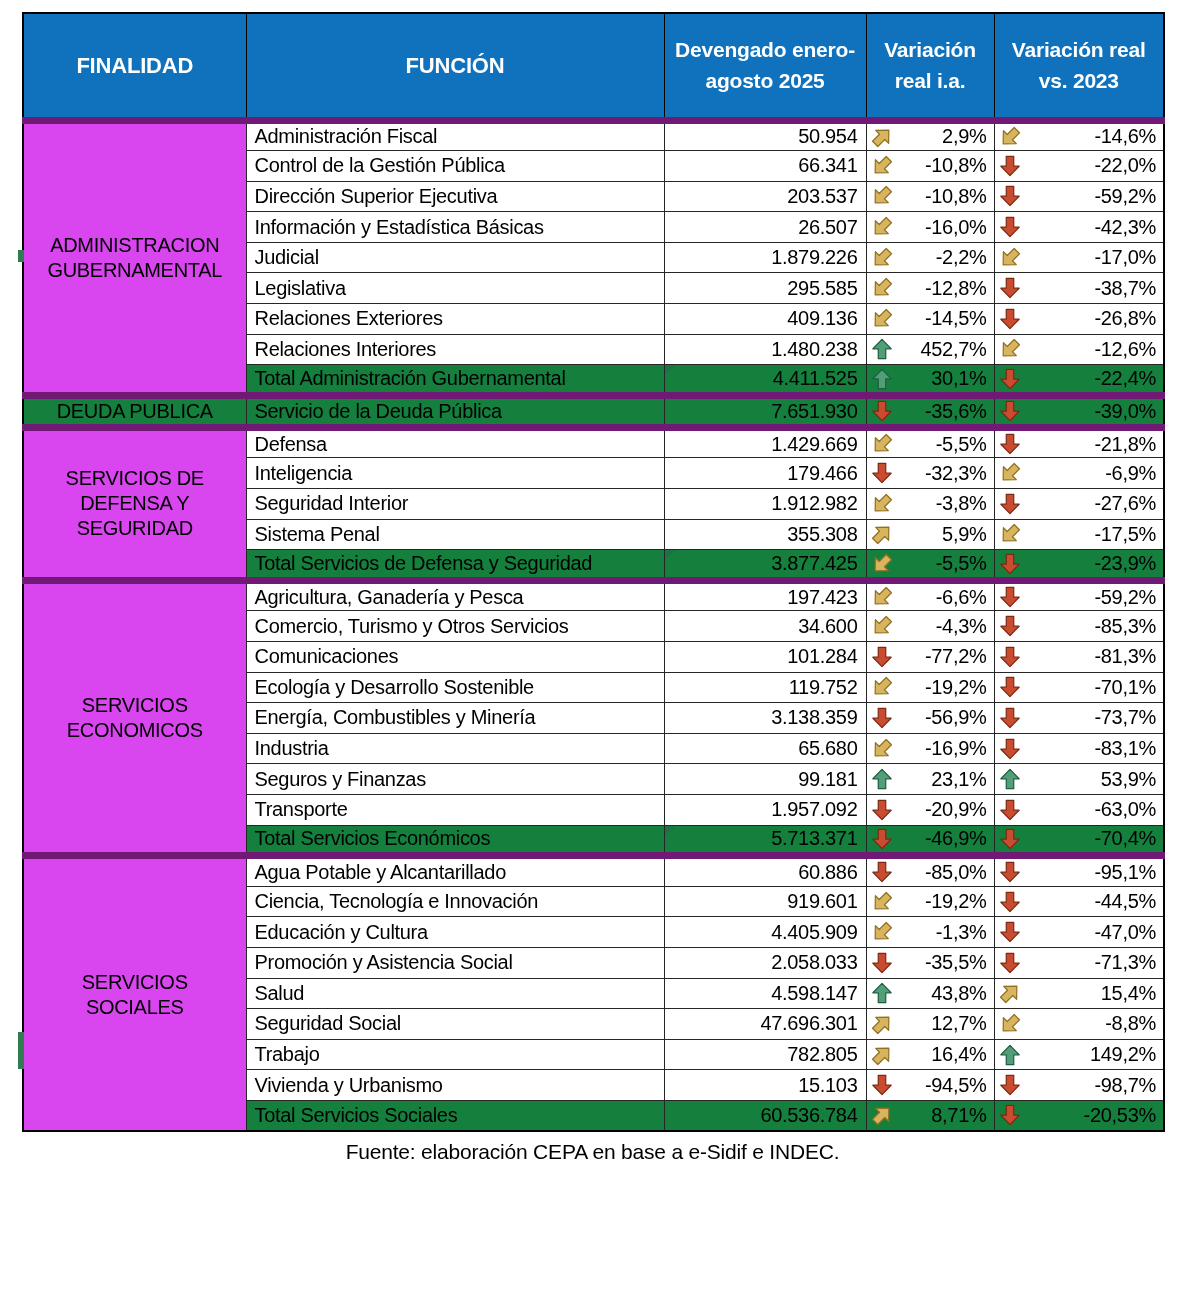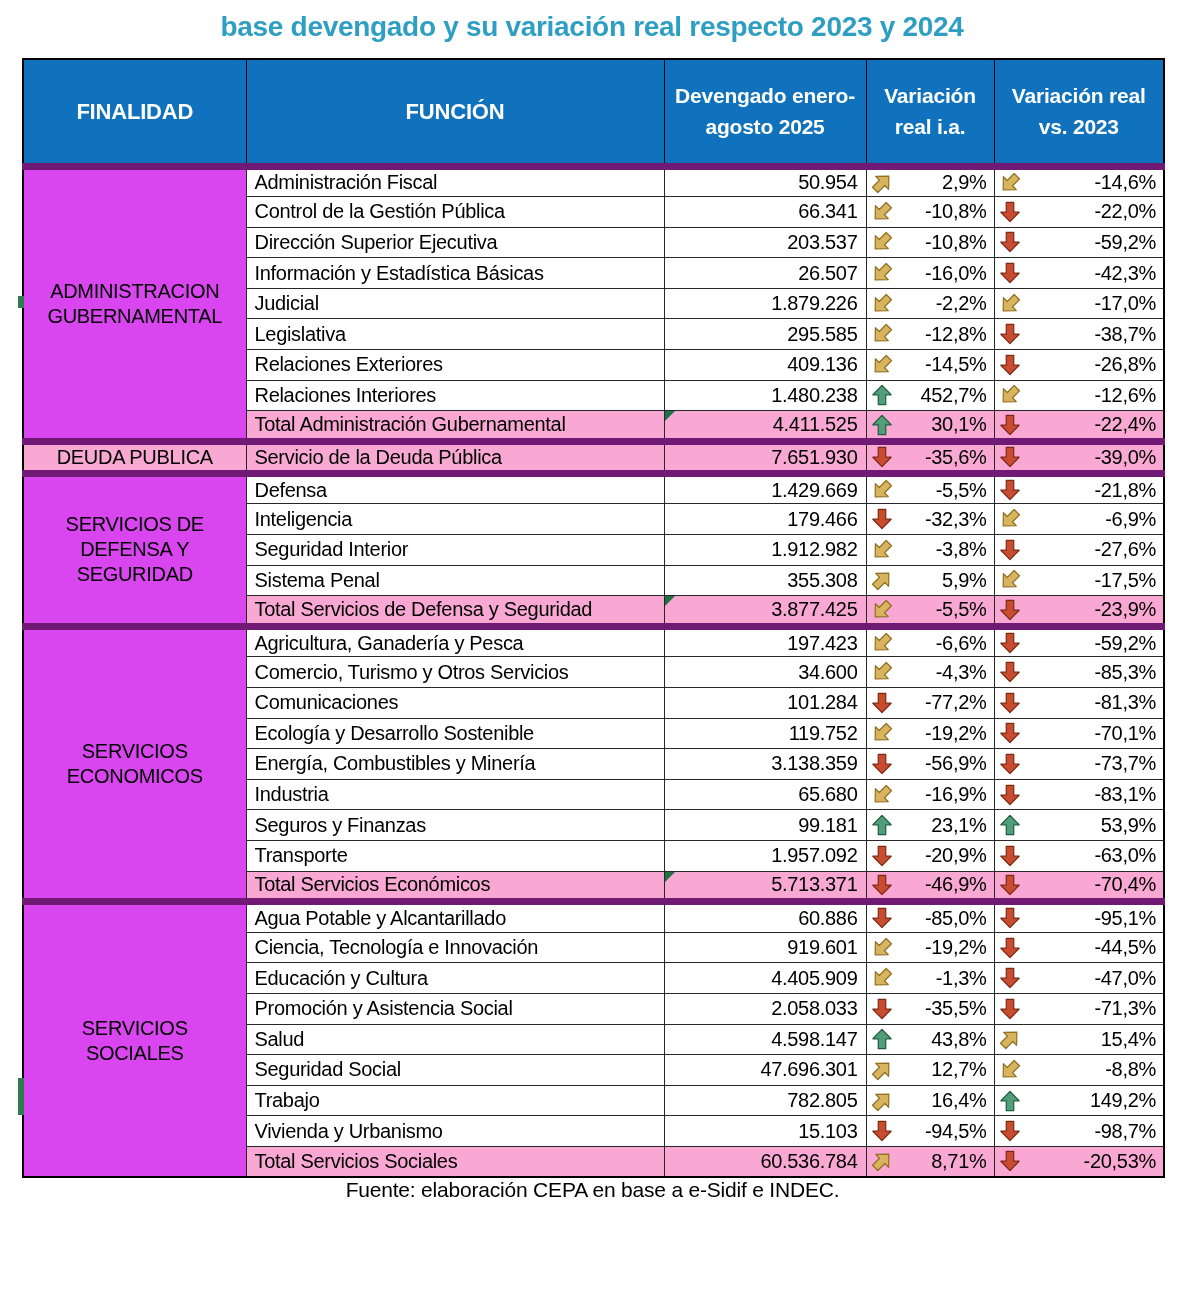--- a/index.html
+++ b/index.html
@@ -24,40 +24,40 @@
     text-align:center; vertical-align:middle; line-height:1.5;
     border:1px solid #000; padding:0 6px; letter-spacing:-0.2px;
   }
   thead th.main { font-size:22px; }
   tbody td {
     border:1px solid #262626; height:30.6px; padding:0;
     font-size:20px; letter-spacing:-0.3px; vertical-align:middle;
     background:#fff;
   }
   tr.section-start td { border-top:7px solid #701a75; }
-  tr.hl td { background:#f9a8d4;margin-top:36px; }
+  tr.hl td { background:#15803d;margin-top:36px; }
   td.finalidad {
     background:#d946ef; text-align:center; line-height:25px; font-size:20px;
   }
   td.funcion { text-align:left; padding-left:8px; white-space:nowrap; }
   td.dev { text-align:right; padding-right:8px; position:relative; white-space:nowrap;padding-left:32px; }
   td.pct { padding:0; }
   .pwrap {
     display:flex; align-items:center; justify-content:space-between;
     height:100%; padding:0 7px 0 4px;
   }
   .icon { display:inline-flex; }
   .icon svg { width:22px; height:22px; display:block; }
   .val { white-space:nowrap; }
   .corner {
     position:absolute; top:0; left:0; width:0; height:0;
     border-top:10px solid #1E7145; border-right:10px solid transparent;
   }
   .footer {
-    width:1141px; margin:0 0 0 22px; text-align:center;
+    width:1141px; margin:8px 0 0 22px; text-align:center;
     font-size:21px; color:#000; letter-spacing:-0.2px;
   }
   .gbar { position:absolute; left:-4px; width:6px; background:#2E7D4F; }
   .gbar1 { top:238px; height:12px; }
   .gbar2 { top:1020px; height:37px; }
 </style>
 </head>
 <body>
 
 <svg width="0" height="0" style="position:absolute" aria-hidden="true">
@@ -71,21 +71,20 @@
     <symbol id="arrow-diagonal-up-gold" viewBox="0 0 20 20">
       <path d="M10 1.2 L18.3 9.8 L13.4 9.8 L13.4 18.8 L6.6 18.8 L6.6 9.8 L1.7 9.8 Z" transform="rotate(45 10 10)" fill="#D9B45F" stroke="#8F7120" stroke-width="1.1" stroke-linejoin="round"></path>
     </symbol>
     <symbol id="arrow-diagonal-down-gold" viewBox="0 0 20 20">
       <path d="M10 1.2 L18.3 9.8 L13.4 9.8 L13.4 18.8 L6.6 18.8 L6.6 9.8 L1.7 9.8 Z" transform="rotate(225 10 10)" fill="#D9B45F" stroke="#8F7120" stroke-width="1.1" stroke-linejoin="round"></path>
     </symbol>
   </defs>
 </svg>
 
 <div class="title">
-  <div>base devengado y su variación real respecto 2023 y 2024</div>
 </div>
 
 <div class="table-wrap">
   <div class="gbar gbar1"></div>
   <div class="gbar gbar2"></div>
   <table>
     <colgroup>
       <col style="width:223px">
         <col style="width:418px">
         <col style="width:202px">

